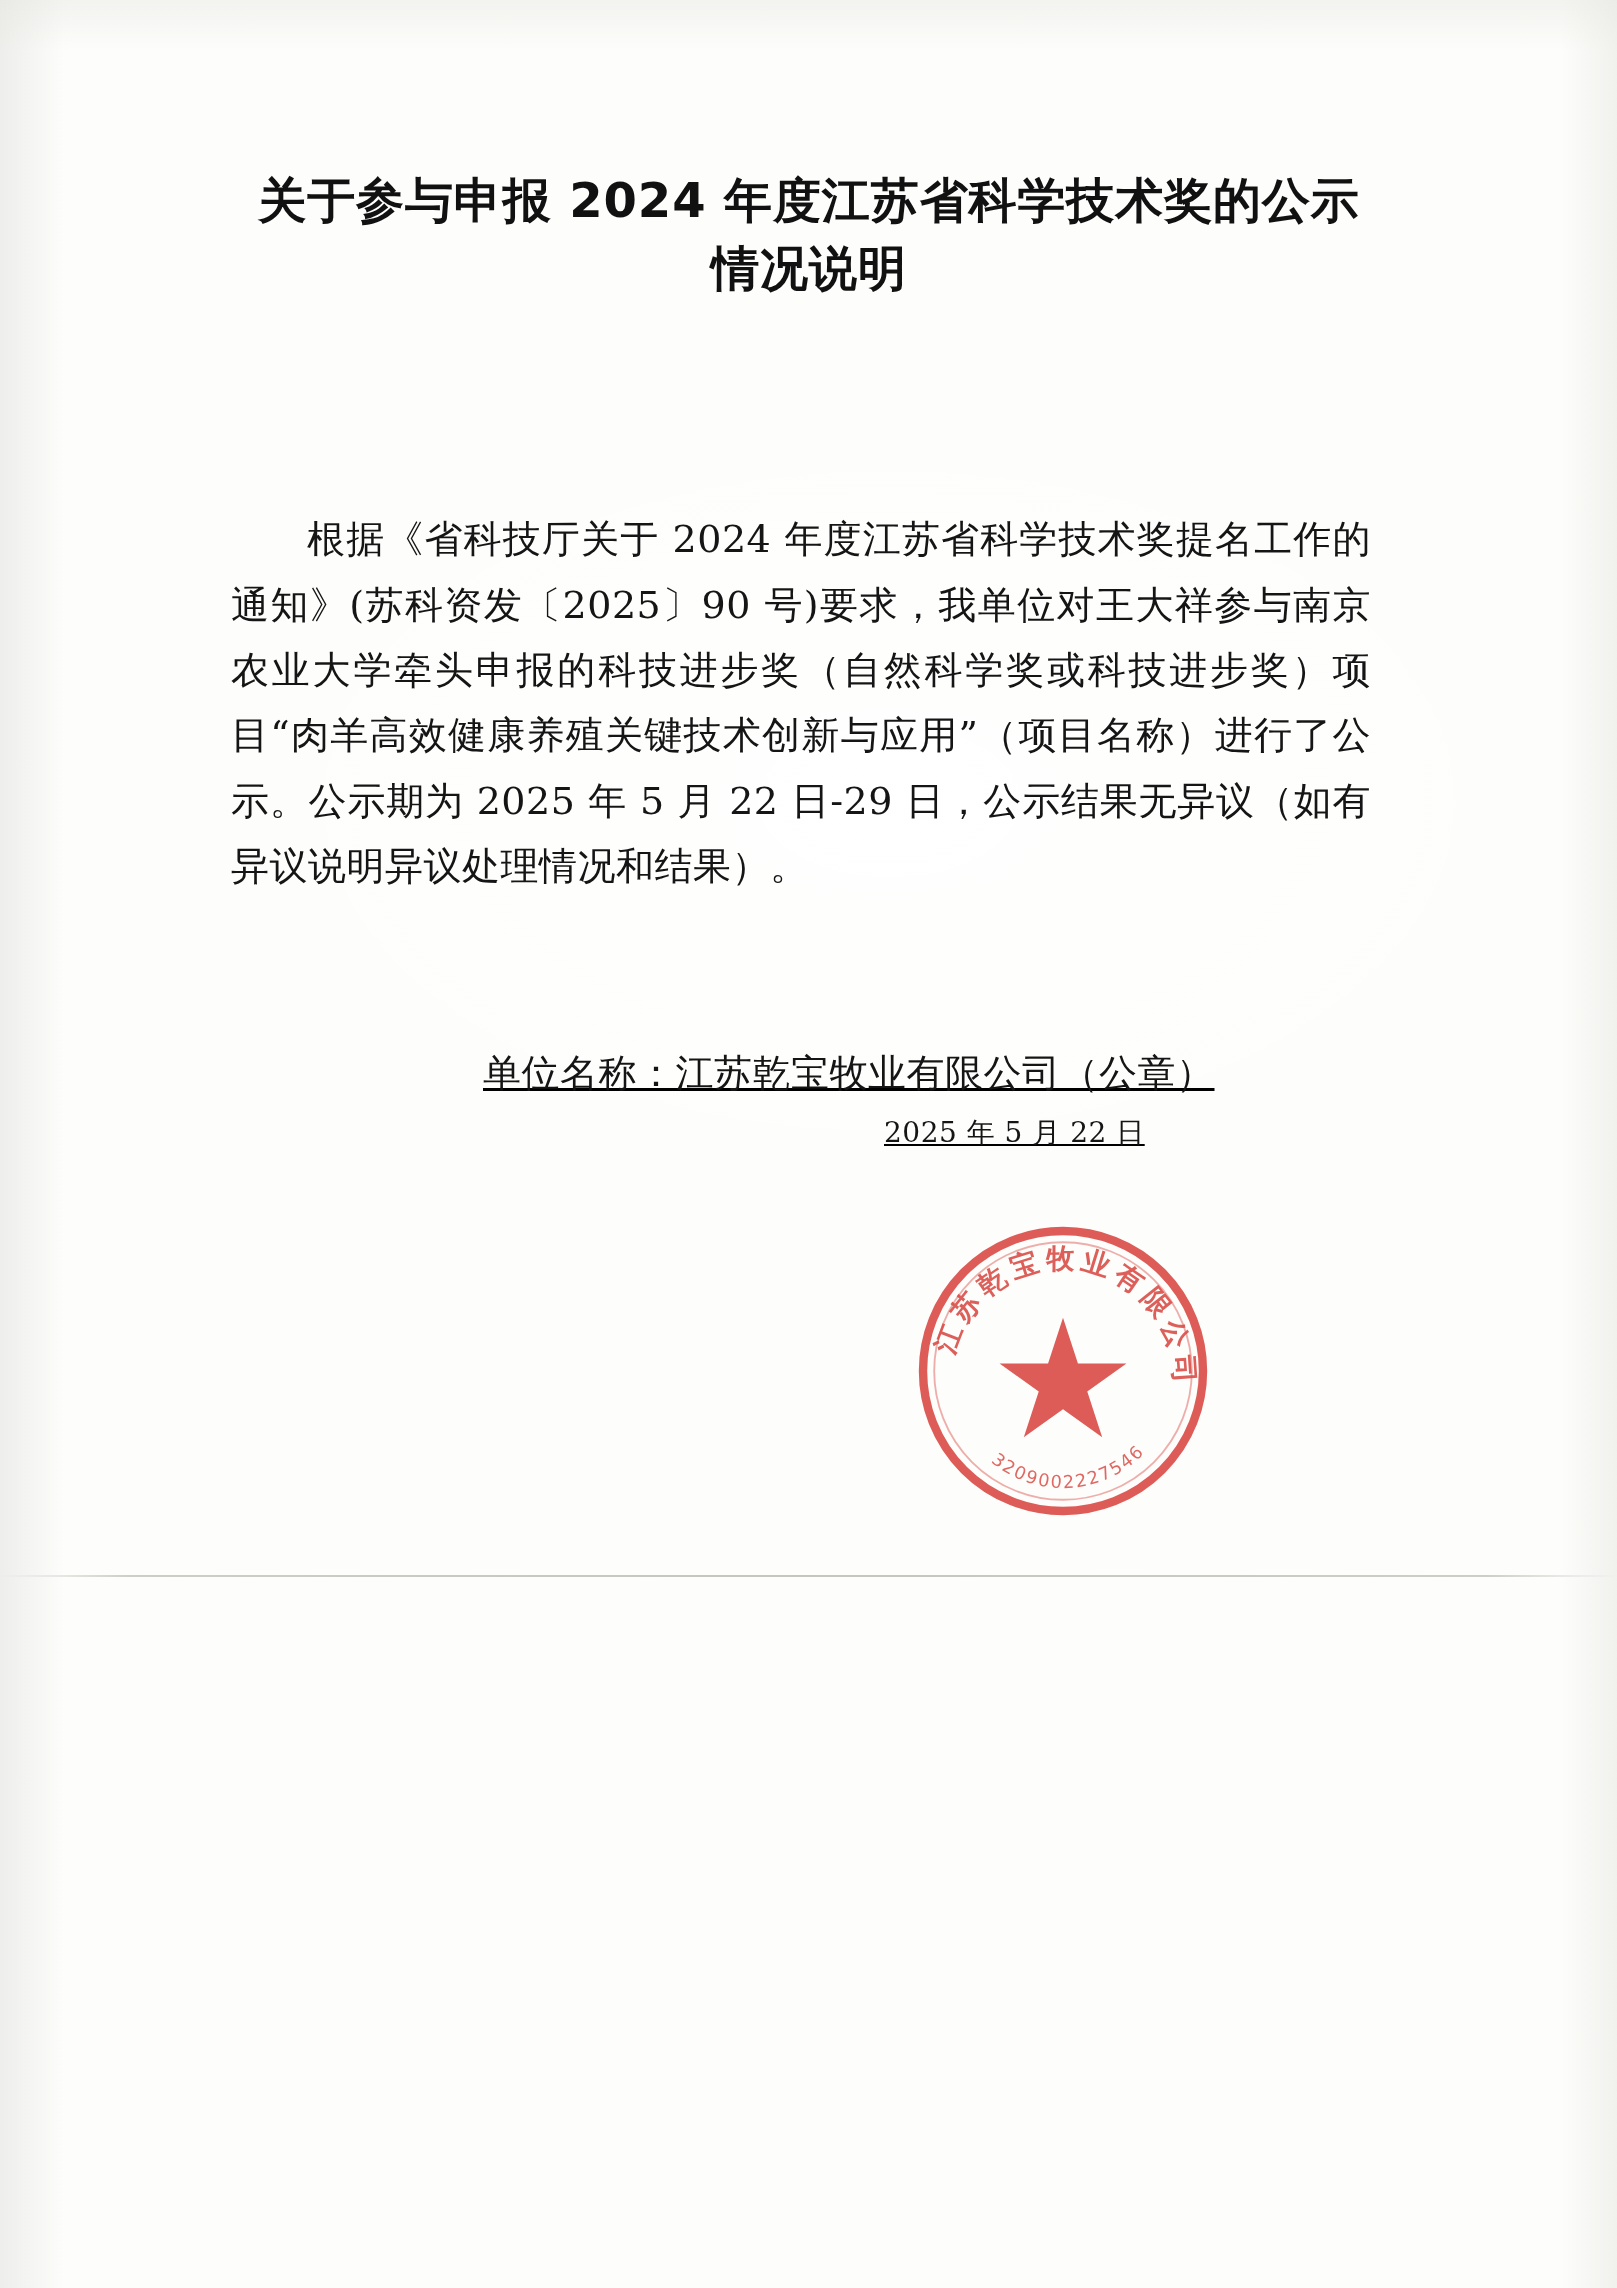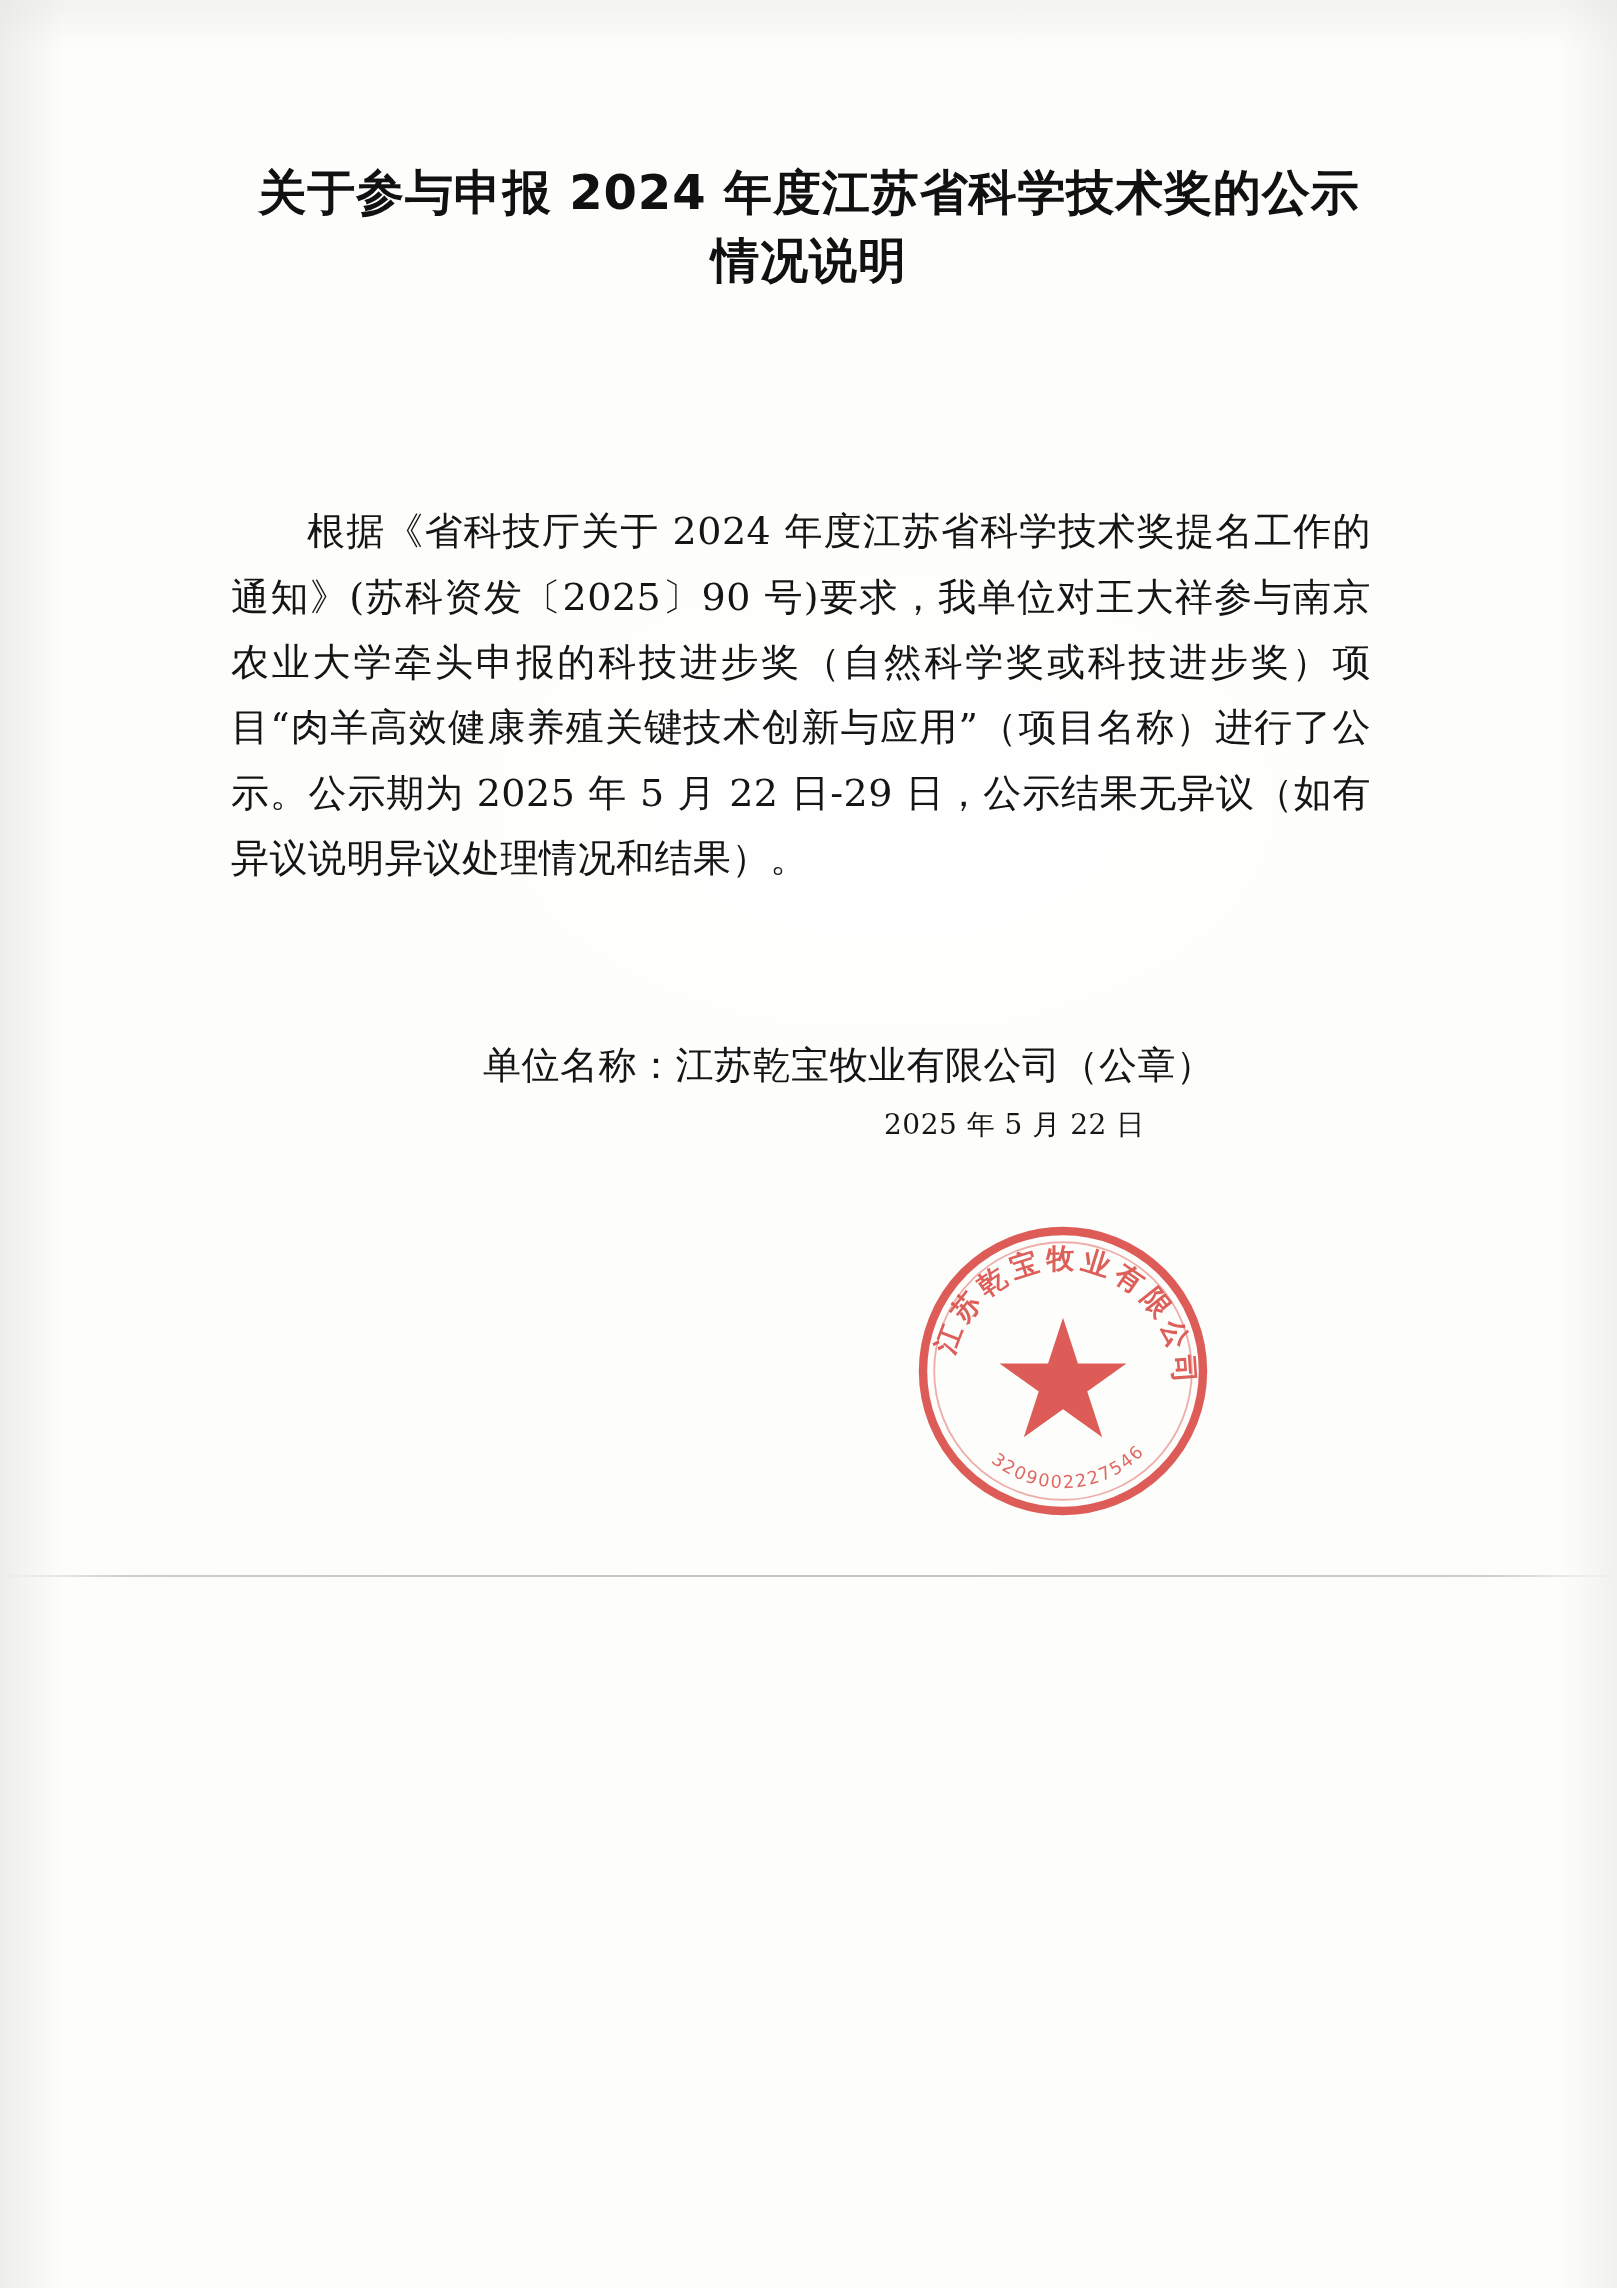--- a/index.html
+++ b/index.html
@@ -34,21 +34,21 @@
     left: 0;
     right: 0;
     top: 1575px;
     height: 1.9px;
     background: linear-gradient(90deg, rgba(200,200,196,0.0) 0%, rgba(196,196,192,0.85) 8%, rgba(190,190,186,0.9) 50%, rgba(196,196,192,0.85) 92%, rgba(200,200,196,0) 100%);
     pointer-events: none;
   }
   .content {
     position: absolute;
     left: 231px;
-    top: 0;
+    top: 8px;
     width: 1156px;
   }
   .doc-title {
     margin: 0;
     padding-top: 158px;
     font-family: "DejaVu Sans", "Liberation Sans", sans-serif;
     font-weight: bold;
     font-size: 48px;
     line-height: 1.42;
     text-align: center;
@@ -70,20 +70,21 @@
     text-indent: 2em;
     letter-spacing: 0.5px;
   }
   p.para.tight {
     margin-bottom: 37px;
   }
   .sign-block {
     margin-top: 140px;
     padding-left: 252px;
     position: relative;
+    text-decoration: underline;
   }
   .sign-line {
     font-size: 38px;
     line-height: 1.8;
     color: #151515;
     letter-spacing: 0.5px;
     white-space: nowrap;
   }
   .sign-date {
     font-size: 28px;

